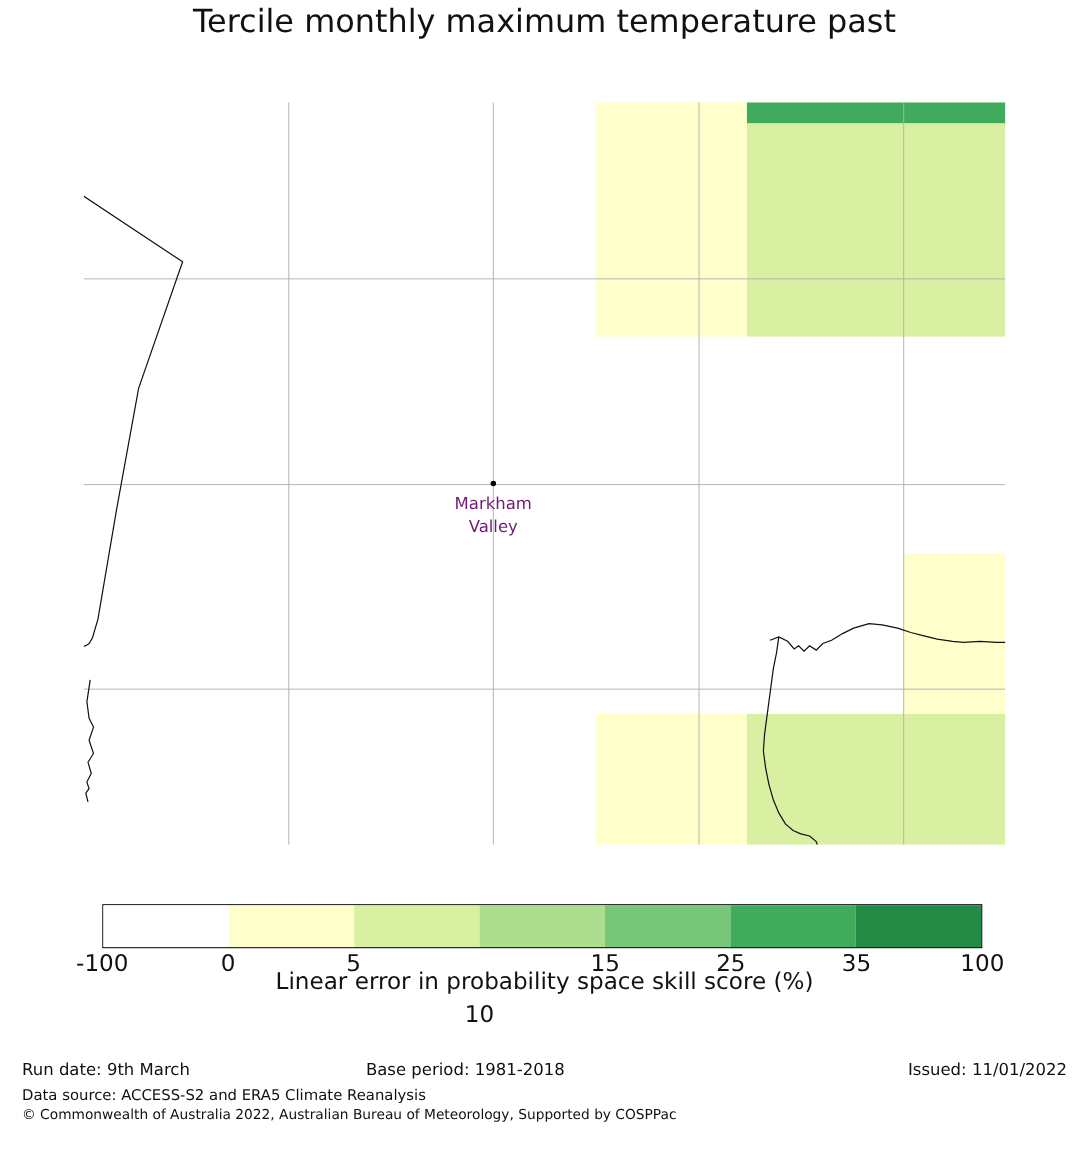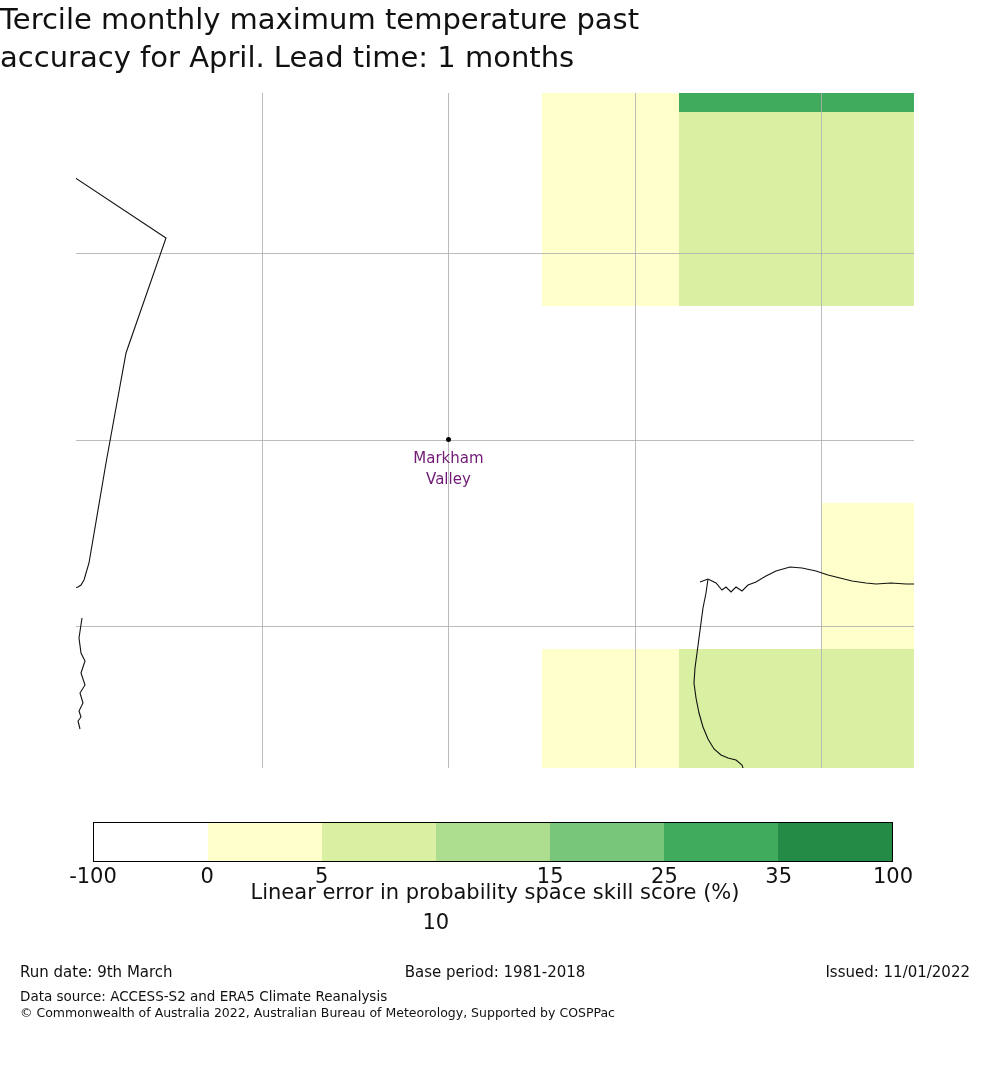--- a/index.html
+++ b/index.html
@@ -13,21 +13,21 @@
     font-family: "DejaVu Sans", sans-serif;
     color: #000000;
     position: relative;
     overflow: hidden;
   }
   .title {
     position: absolute;
     left: 0;
     top: 0;
     width: 990px;
-    text-align: left;
+    text-align: center;
     font-size: 29px;
     line-height: 38px;
     padding-top: 0px;
     color: #111111;
     font-family: "DejaVu Sans", sans-serif;
   }
   .title span { display: block; }
 
   
   #map-panel {
@@ -114,36 +114,35 @@
     width: 990px;
     text-align: center;
     font-size: 21px;
     color: #111;
   }
 
   
   .footer-row {
     position: absolute;
     left: 0;
-    width: 990px;
+    width: 846px;
     font-size: 15px;
     color: #111;
   }
   #footer-run  { top: 963px; left: 20px; width: auto; }
   #footer-base { top: 963px; left: 0; text-align: center; }
   #footer-issued { top: 963px; left: 0; width: 970px; text-align: right; }
   #footer-source { top: 988px; left: 20px; font-size: 13.5px; }
   #footer-copy   { top: 1005px; left: 20px; font-size: 12.5px; }
 </style>
 </head>
 <body>
 
 <div class="title">
   <span>Tercile monthly maximum temperature past</span>
-  <span>accuracy for April. Lead time: 1 months</span>
 </div>
 
 <div id="map-panel">
   <div id="cells-layer">
       <div class="cell" style="left: 465.556px; top: 0px; width: 137.804px; height: 212.569px; background: rgb(255, 255, 204);"></div>
       <div class="cell" style="left: 603.36px; top: 18.6464px; width: 234.64px; height: 193.923px; background: rgb(217, 240, 163);"></div>
       <div class="cell" style="left: 603.36px; top: 0px; width: 234.64px; height: 18.6464px; background: rgb(65, 171, 93);"></div>
       <div class="cell" style="left: 744.889px; top: 410.221px; width: 93.1111px; height: 145.442px; background: rgb(255, 255, 204);"></div>
       <div class="cell" style="left: 465.556px; top: 555.663px; width: 137.804px; height: 119.337px; background: rgb(255, 255, 204);"></div>
       <div class="cell" style="left: 603.36px; top: 555.663px; width: 234.64px; height: 119.337px; background: rgb(217, 240, 163);"></div>

